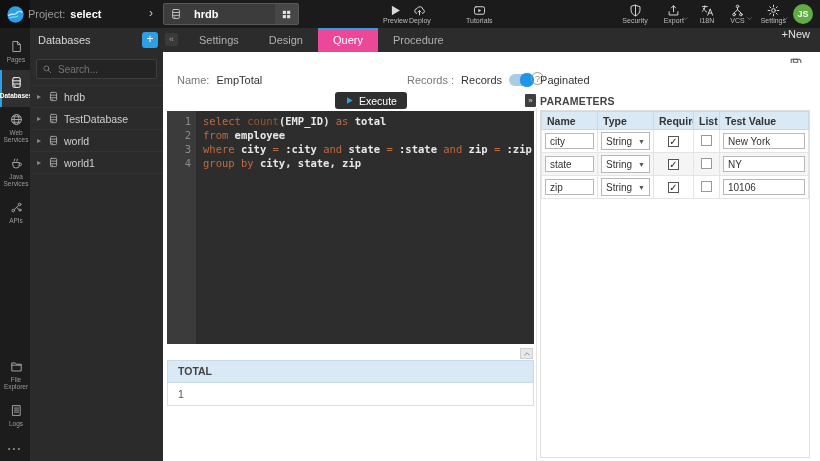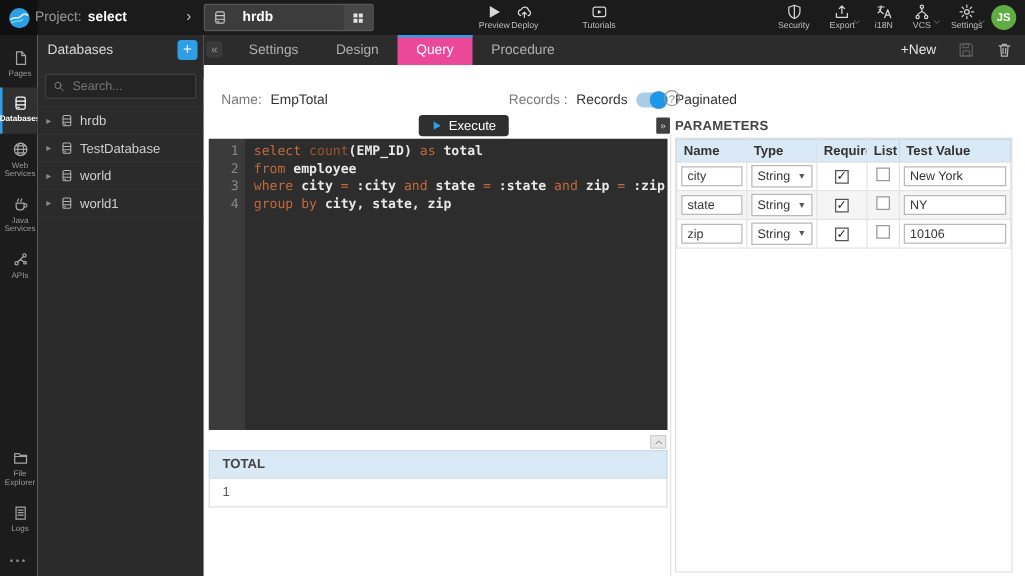--- a/index.html
+++ b/index.html
@@ -61,21 +61,21 @@
   #db-tools{position:absolute;left:0;bottom:0;width:133px;height:28px;background:#2e2e2e;border-top:1px solid #3c3c3c;
             display:flex;align-items:center;justify-content:center;gap:5px;color:#c8c8c8;font-size:11px;cursor:pointer;}
 
   
   #tabbar{position:absolute;left:163px;top:28px;width:657px;height:24px;background:#2c2c2c;
           display:flex;align-items:stretch;}
   #collapse-left{width:13px;height:13px;margin:5px 6px 0 2px;background:#3a3a3a;border-radius:2px;color:#9a9a9a;
                  font-size:9px;line-height:13px;text-align:center;cursor:pointer;flex:none;}
   .tab{padding:0 15px;line-height:24px;font-size:11px;color:#b0b0b0;cursor:pointer;}
   .tab.active{background:#ec4899;color:#fff;box-shadow:inset 0 2px 0 #2e9fe6;}
-  #tabbar-right{margin-left:auto;display:flex;align-items:center;gap:17px;padding-right:10px;}
+  #tabbar-right{margin-left:auto;display:flex;align-items:center;gap:17px;padding-right:10px;flex-direction:column;}
   #new-btn{color:#e2e2e2;font-size:11px;cursor:pointer;}
   #save-btn{color:#5a5a5a;}
   #del-btn{color:#b5b5b5;cursor:pointer;}
 
   
   #content{position:absolute;left:163px;top:63px;width:657px;height:409px;background:#fff;}
   .cfg{position:absolute;top:11px;display:flex;align-items:center;gap:7px;font-size:11px;}
   .cfg .lab{color:#777;}
   .cfg .val{color:#333;}
   #name-group{left:14px;}

